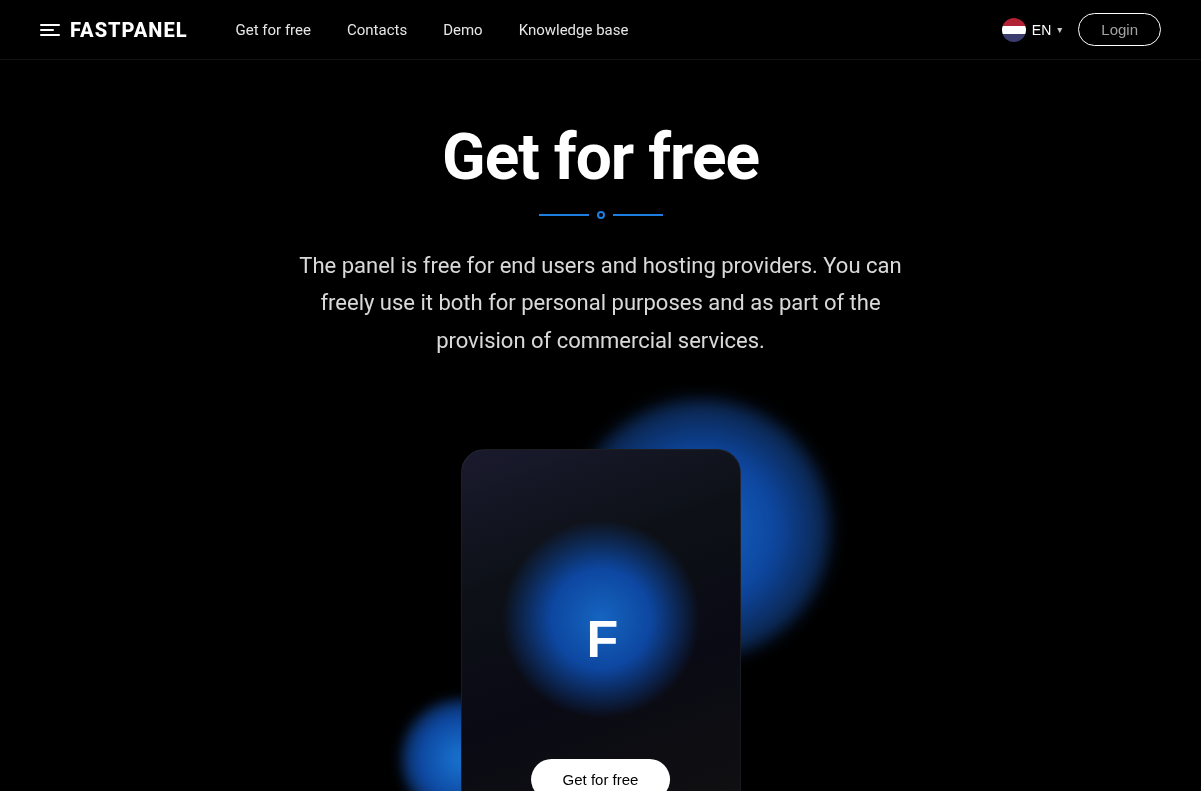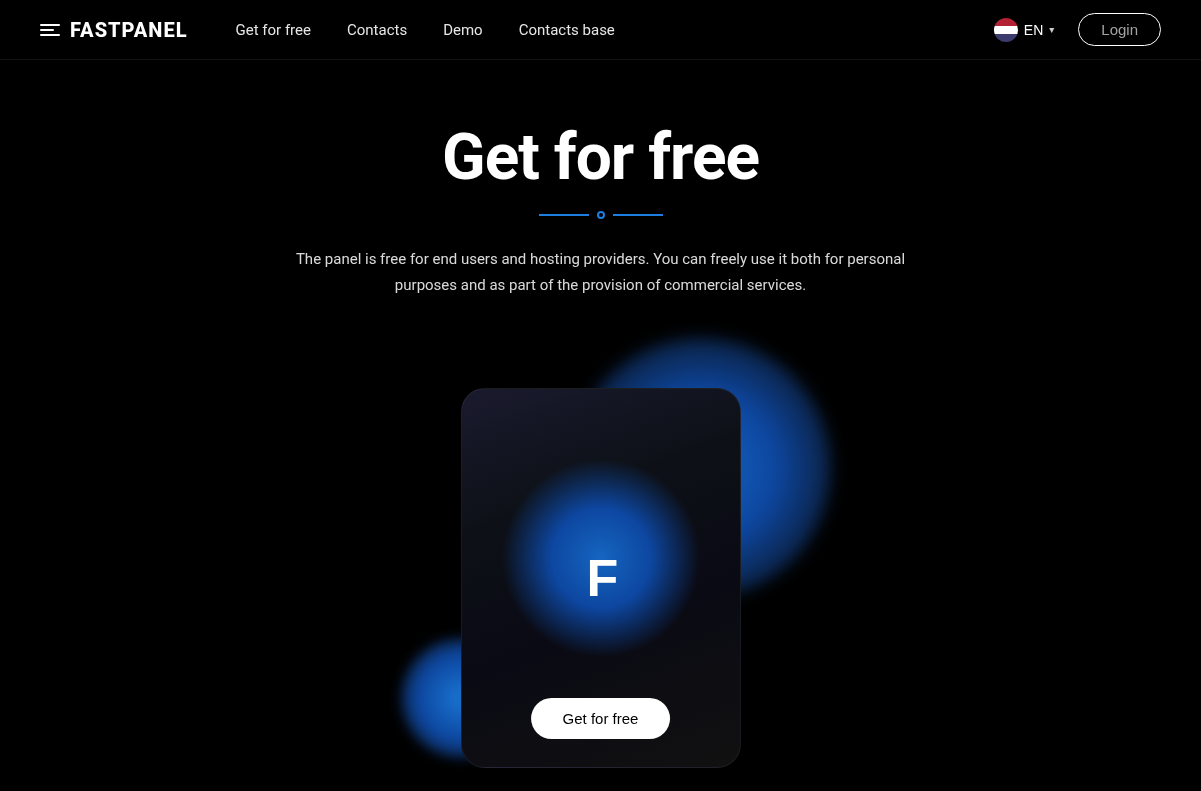--- a/index.html
+++ b/index.html
@@ -79,21 +79,21 @@
       text-decoration: none;
       font-size: 15px;
       font-weight: 400;
       opacity: 0.9;
       transition: opacity 0.2s;
     }
 
     .nav-right {
       display: flex;
       align-items: center;
-      gap: 24px;
+      gap: 16px;
     }
 
     .lang-selector {
       display: flex;
       align-items: center;
       gap: 6px;
       cursor: pointer;
       background: none;
       border: none;
       color: #fff;
@@ -159,21 +159,21 @@
     }
 
     .divider-dot {
       width: 8px;
       height: 8px;
       border: 2px solid #1e7de0;
       border-radius: 50%;
     }
 
     .hero-description {
-      font-size: 15px;
+      font-size: 22px;
       color: rgba(255,255,255,0.85);
       text-align: center;
       max-width: 640px;
       line-height: 1.7;
       margin-bottom: 60px;
     }
 
     
     .card-container {
       position: relative;
@@ -283,21 +283,21 @@
       <li>
         <a href="#">Get for free</a>
       </li>
       <li>
         <a href="#">Contacts</a>
       </li>
       <li>
         <a href="#">Demo</a>
       </li>
       <li>
-        <a href="#">Contacts base</a>
+        <a href="#">Knowledge base</a>
       </li>
     </ul>
   </div>
 
   <div class="nav-right">
     <button class="lang-selector">
       <div class="flag-icon"></div>
       <span>EN</span>
       <span class="chevron-down">▾</span>
     </button>

